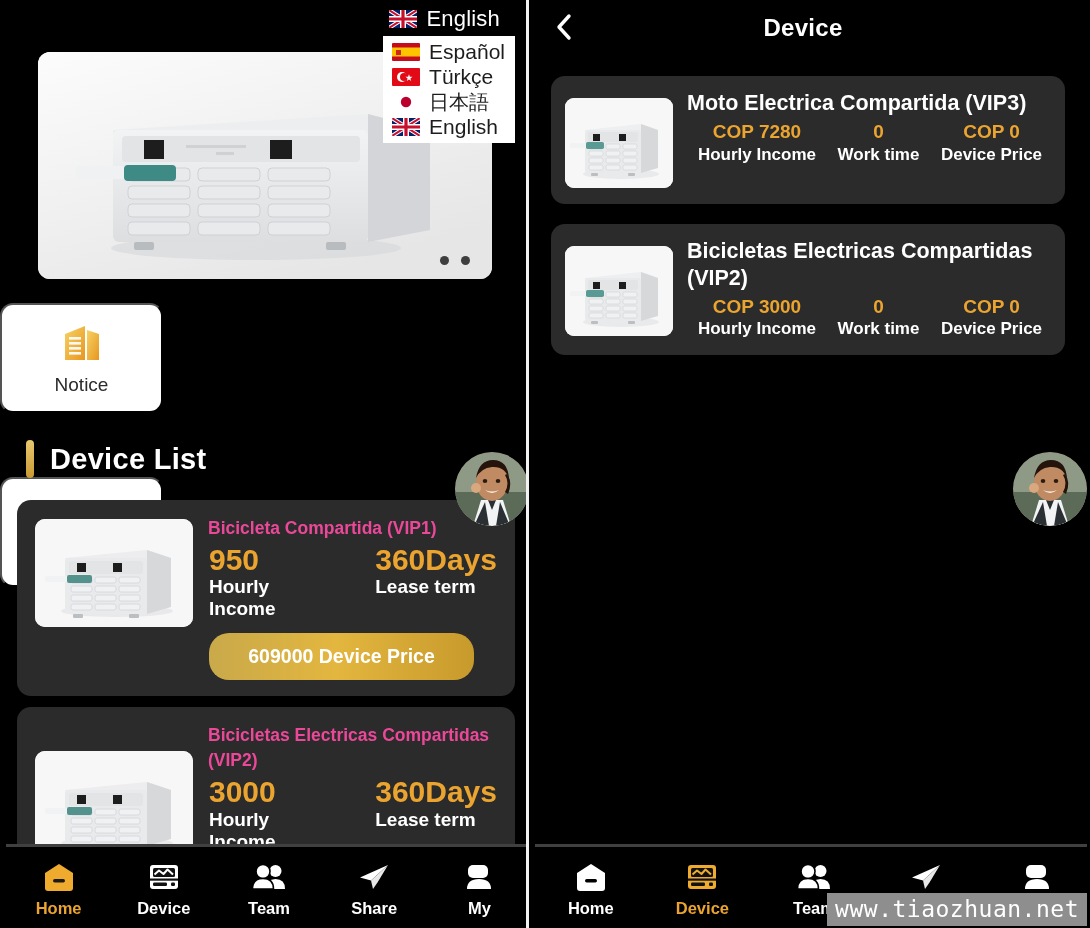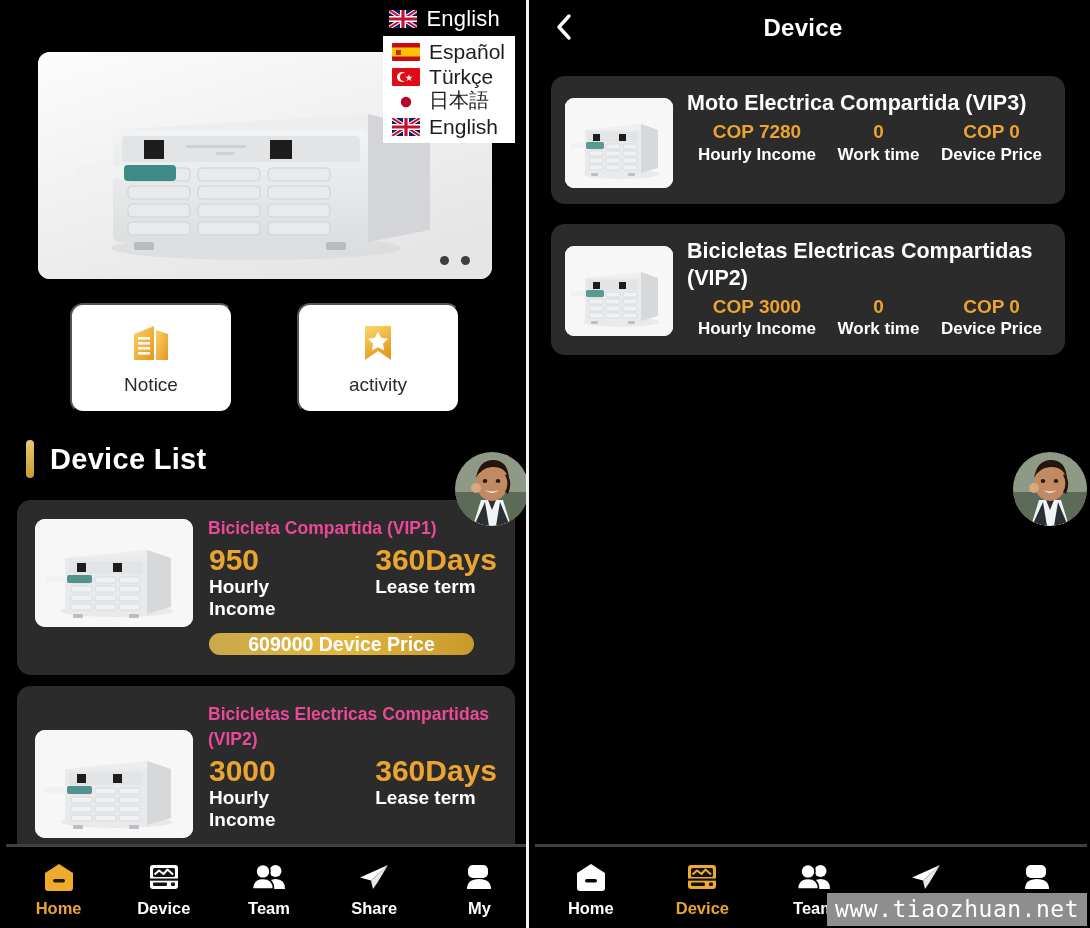--- a/index.html
+++ b/index.html
@@ -24,39 +24,39 @@
   }
   .lang-current .lang-label { color: #fff; font-size: 22px; font-weight: 400; letter-spacing: .2px; }
   .lang-menu {
     position: absolute; top: 36px; right: 11px;
     background: #fff; z-index: 29;
     padding: 4px 10px 4px 9px;
     display: flex; flex-direction: column; gap: 1px;
   }
   .lang-item { display: flex; align-items: center; gap: 9px; height: 24px; }
   .lang-item .lang-label { color: #1d1d1d; font-size: 21px; line-height: 24px; }
-  .lang-item .lang-label.cjk { font-family: Liberation Mono, monospace; font-size: 20px; }
+  .lang-item .lang-label.cjk { font-family: Liberation Serif, serif; font-size: 20px; }
 
   
   .flag { width: 28px; height: 18px; flex: 0 0 28px; position: relative; overflow: hidden; border-radius: 1px; }
   .flag svg { display: block; width: 28px; height: 18px; }
 
   
   .banner {
     position: absolute; left: 38px; top: 52px; width: 454px; height: 227px;
     border-radius: 12px; overflow: hidden;
     background: linear-gradient(160deg, #fbfbfb 0%, #efefef 55%, #e3e3e3 100%);
   }
   .dots { position: absolute; right: 22px; bottom: 14px; display: flex; gap: 12px; }
   .dot { width: 9px; height: 9px; border-radius: 50%; background: #3e3e3e; }
 
   
   .quick-row {
     position: absolute; left: 0; top: 303px; width: 529px;
-    display: flex; justify-content: center; gap: 64px;
+    display: flex; justify-content: center; gap: 64px; flex-direction: column;
   }
   .quick-card {
     width: 163px; height: 110px; background: #fff; border-radius: 13px;
     display: flex; flex-direction: column; align-items: center; justify-content: center;
     gap: 7px;
   }
   .quick-card .q-label { color: #2b2b2b; font-size: 19px; }
 
   
   .sec-title { position: absolute; left: 26px; top: 440px; display: flex; align-items: center; gap: 16px; }
@@ -81,21 +81,21 @@
     flex: 0 0 158px; position: relative; overflow: hidden; margin-top: -24px;
   }
   .dc-info { flex: 1; position: relative; }
   .dc-stats { display: flex; gap: 24px; }
   .dc-stat .v { color: #eba42f; font-size: 30px; font-weight: bold; line-height: 1.12; }
   .dc-stat .k { color: #fff; font-size: 19px; font-weight: bold; }
   .dc-stat.s2 { margin-left: 22px; }
   .price-btn {
     display: block; width: 265px; margin-top: 13px;
     background: linear-gradient(90deg, #c9a94a 0%, #e3b63f 48%, #c79a2c 100%);
-    border: none; border-radius: 20px; height: 22px;
+    border: none; border-radius: 20px; height: 47px;
     color: #fff; font-size: 19.5px; font-weight: bold;
     font-family: "Liberation Sans", sans-serif; cursor: pointer;
   }
 
   
   .cs-avatar {
     position: absolute; width: 74px; height: 74px; border-radius: 50%;
     overflow: hidden; z-index: 20; background: #6b5b4a;
   }
   .cs-avatar.left  { left: 455px; top: 452px; }

